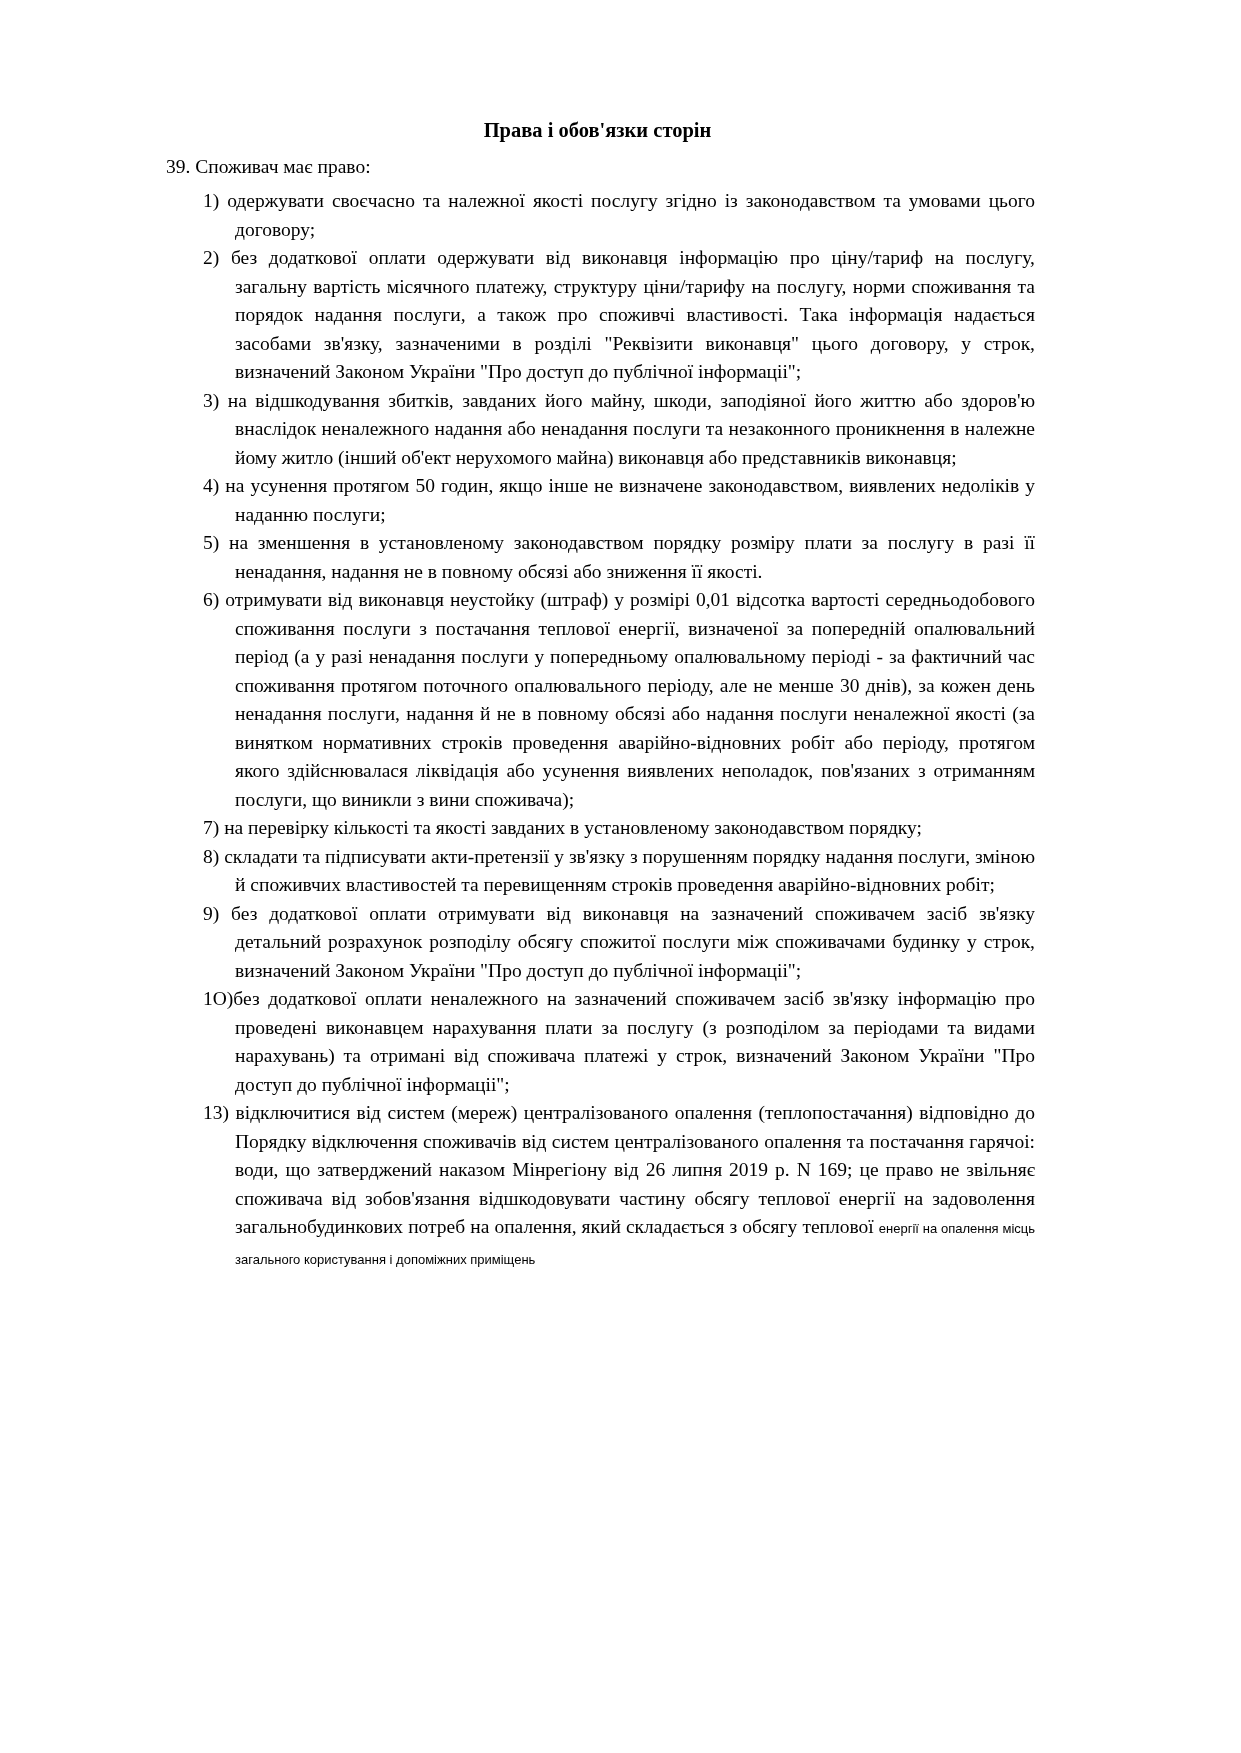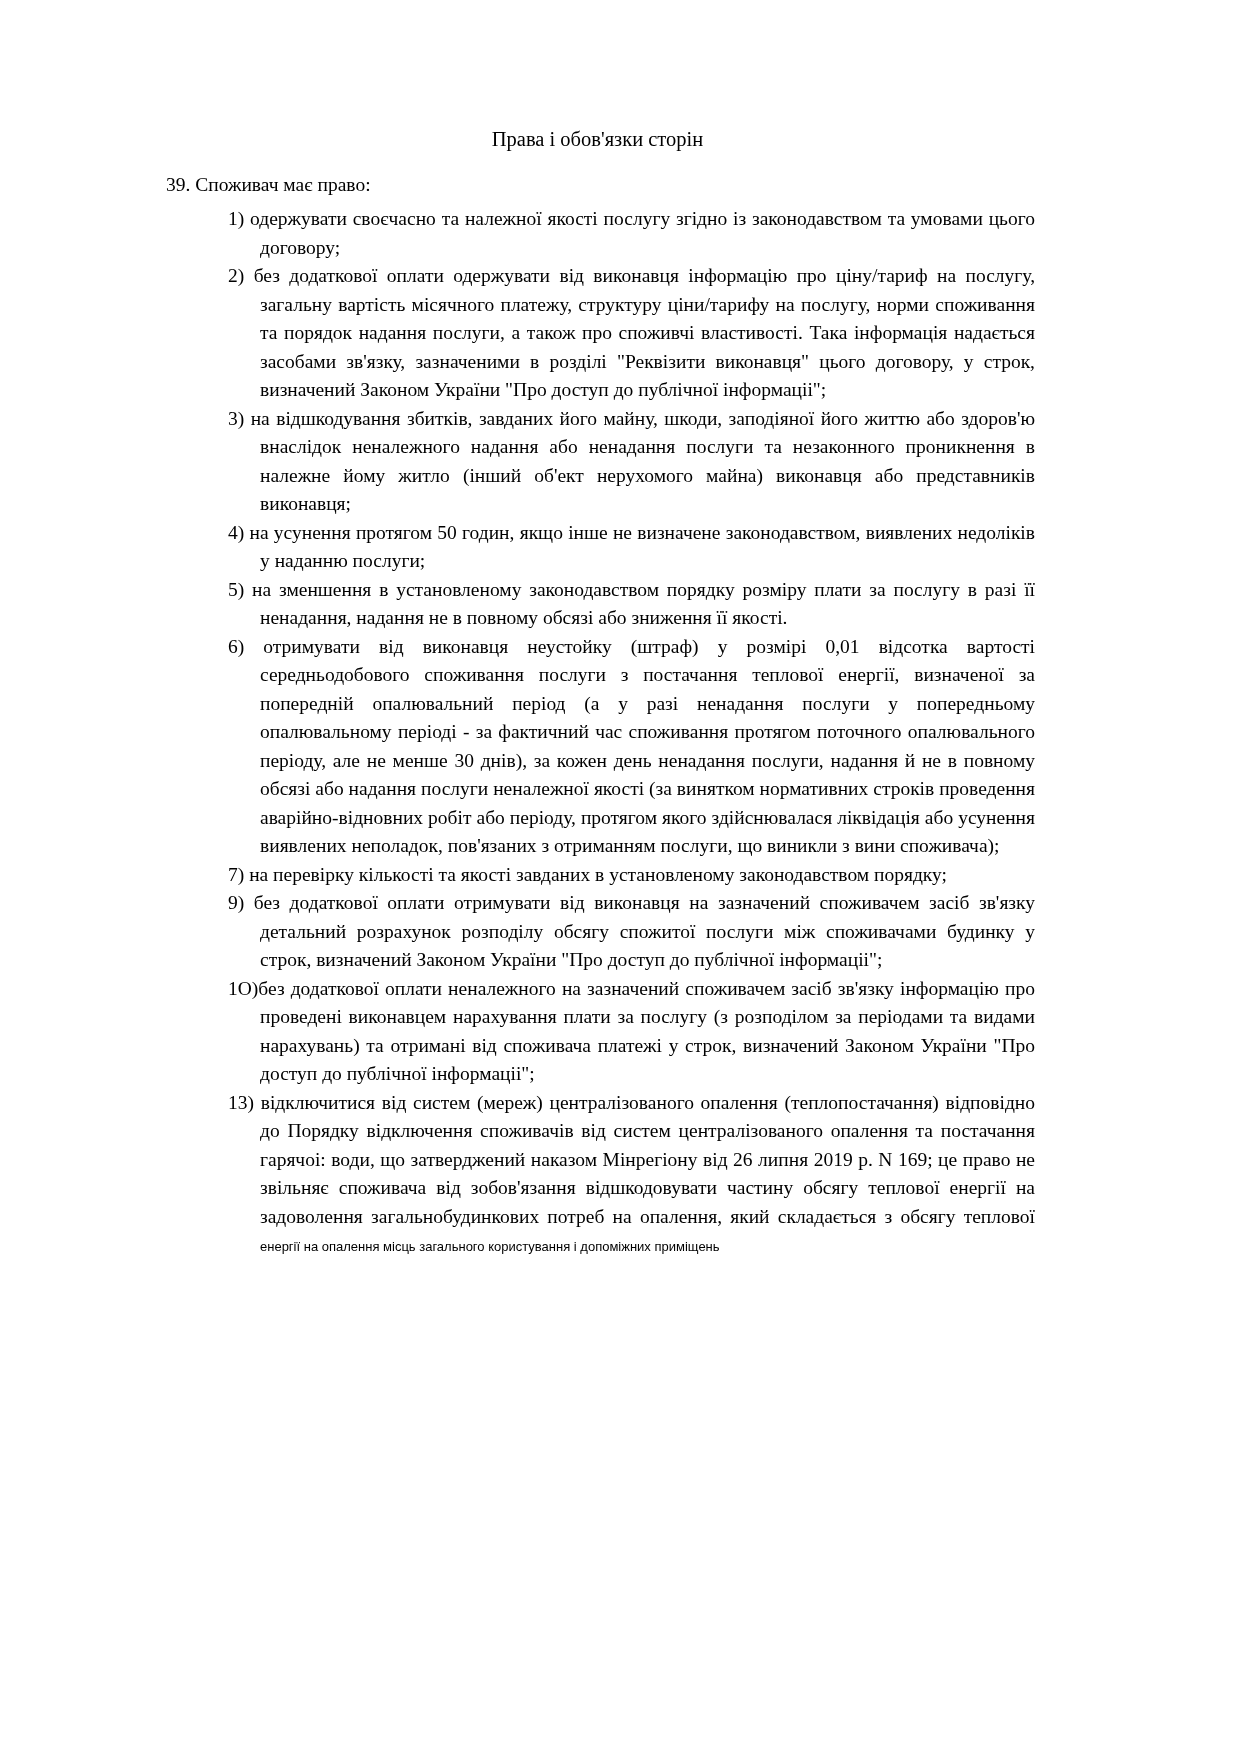--- a/index.html
+++ b/index.html
@@ -14,31 +14,31 @@
     box-sizing: border-box;
     background: #ffffff;
     color: #000000;
     font-family: "Liberation Serif", serif;
     font-size: 19.5px;
     line-height: 28.5px;
     padding: 108px 206px 0 160px;
     overflow: hidden;
   }
   .title {
-    margin: 17px;
+    margin: 8px;
     font-size: 20.5px;
-    font-weight: normal;
+    font-weight: bold;
     text-align: center;
     line-height: 28.5px;
   }
   .intro {
     margin: 6px;
   }
   .list {
-    margin-left: 68px;
+    margin-left: 43px;
   }
   .item {
     padding-left: 32px;
     text-indent: -32px;
     text-align: justify;
   }
   .item .txt {
     text-indent: 0;
   }
   .tail {
@@ -72,20 +72,22 @@
 
     <div class="item"><span class="num">5)</span>
       <span class="txt">на зменшення в установленому законодавством порядку розміру плати за послугу в разі її ненадання, надання не в повному обсязі або зниження її якості.</span></div>
 
     <div class="item"><span class="num">6)</span>
       <span class="txt">отримувати від виконавця неустойку (штраф) у розмірі 0,01 відсотка вартості середньодобового споживання послуги з постачання теплової енергії, визначеної за попередній опалювальний період (а у разі ненадання послуги у попередньому опалювальному періоді - за фактичний час споживання протягом поточного опалювального періоду, але не менше 30 днів), за кожен день ненадання послуги, надання й не в повному обсязі або надання послуги неналежної якості (за винятком нормативних строків проведення аварійно-відновних робіт або періоду, протягом якого здійснювалася ліквідація або усунення виявлених неполадок, пов'язаних з отриманням послуги, що виникли з вини споживача);</span></div>
 
     <div class="item"><span class="num">7)</span>
       <span class="txt">на перевірку кількості та якості завданих в установленому законодавством порядку;</span></div>
 
+    <div class="item"><span class="num">8)</span>
+      <span class="txt">складати та підписувати акти-претензії у зв'язку з порушенням порядку надання послуги, зміною й споживчих властивостей та перевищенням строків проведення аварійно-відновних робіт;</span></div>
 
     <div class="item"><span class="num">9)</span>
       <span class="txt">без додаткової оплати отримувати від виконавця на зазначений споживачем засіб зв'язку детальний розрахунок розподілу обсягу спожитої послуги між споживачами будинку у строк, визначений Законом України "Про доступ до публічної інформаціі";</span></div>
 
     <div class="item"><span class="num">1О)</span><span class="txt">без додаткової оплати неналежного на зазначений споживачем засіб зв'язку інформацію про проведені виконавцем нарахування плати за послугу (з розподілом за періодами та видами нарахувань) та отримані від споживача платежі у строк, визначений Законом України "Про доступ до публічної інформаціі";</span></div>
 
     <div class="item"><span class="num">13)</span>
       <span class="txt">відключитися від систем (мереж) централізованого опалення (теплопостачання) відповідно до Порядку відключення споживачів від систем централізованого опалення та постачання гарячоі: води, що затверджений наказом Мінрегіону від 26 липня 2019 р. N 169; це право не звільняє споживача від зобов'язання відшкодовувати частину обсягу теплової енергії на задоволення загальнобудинкових потреб на опалення, який складається з обсягу теплової</span>
       <span class="txt tail">енергії на опалення місць загального користування і допоміжних приміщень</span></div>
 

